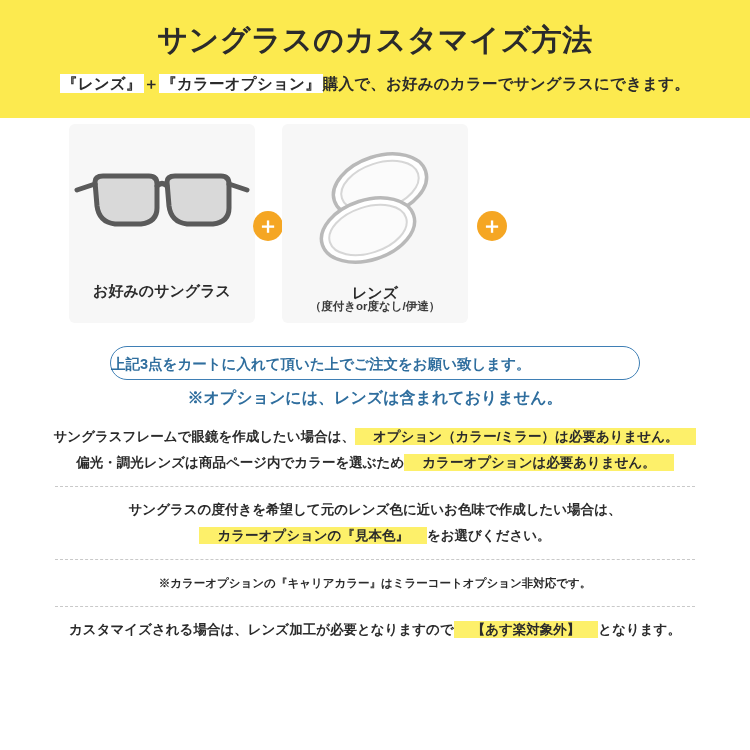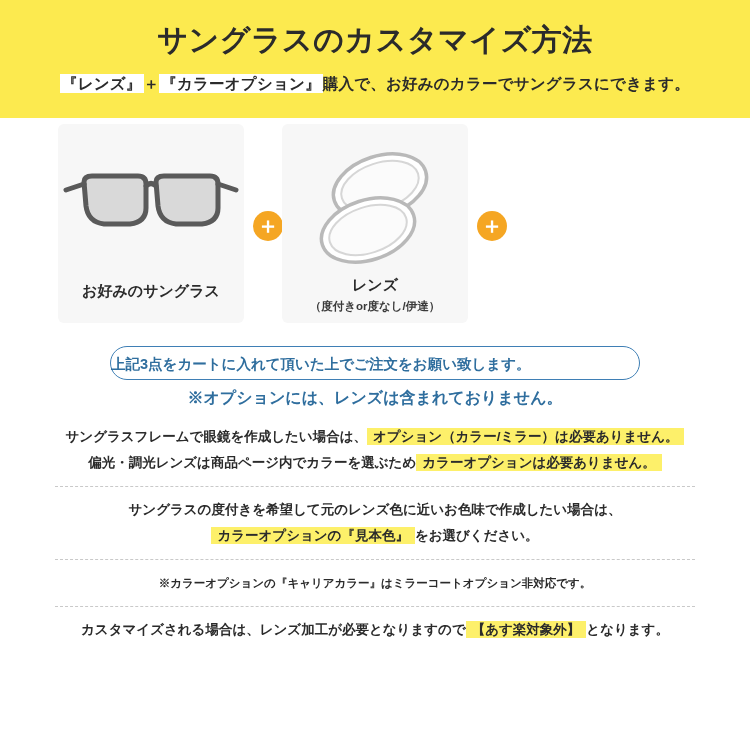--- a/index.html
+++ b/index.html
@@ -65,21 +65,21 @@
     height: 200px;
   }
   .card {
     position: absolute;
     top: 0;
     width: 186px;
     height: 199px;
     background: #f7f7f7;
     border-radius: 6px;
   }
-  .card1 { left: 0; }
+  .card1 { left: 11px; }
   .card2 { left: 224px; }
   .card3 { left: 448px; }
 
   .plus {
     position: absolute;
     top: 87px;
     width: 30px;
     height: 30px;
     border-radius: 50%;
     background: #f5a623;
@@ -101,21 +101,21 @@
   }
 
   .caption {
     position: absolute;
     left: 0;
     width: 186px;
     text-align: center;
     color: #2b2b2b;
   }
   .caption-main {
-    top: 152px;
+    top: 160px;
     font-size: 15px;
     font-weight: bold;
   }
   .caption-sub {
     top: 175px;
     font-size: 11.5px;
     font-weight: bold;
     color: #3a3a3a;
   }
   .caption-main.single { top: 158px; }
@@ -164,21 +164,21 @@
     font-size: 13.5px;
     font-weight: bold;
     line-height: 26px;
     white-space: nowrap;
   }
   .note-line.small {
     font-size: 11.5px;
   }
   .hl-y {
     background: #fdf06a;
-    padding: 1px 6px;
+    padding: 1px 18px;
   }
   .divider {
     width: 640px;
     margin: 10px auto;
     border-top: 1px dashed #c9c9c9;
     height: 0;
   }
   .nb1 { padding-top: 8px; }
 </style>
 </head>

